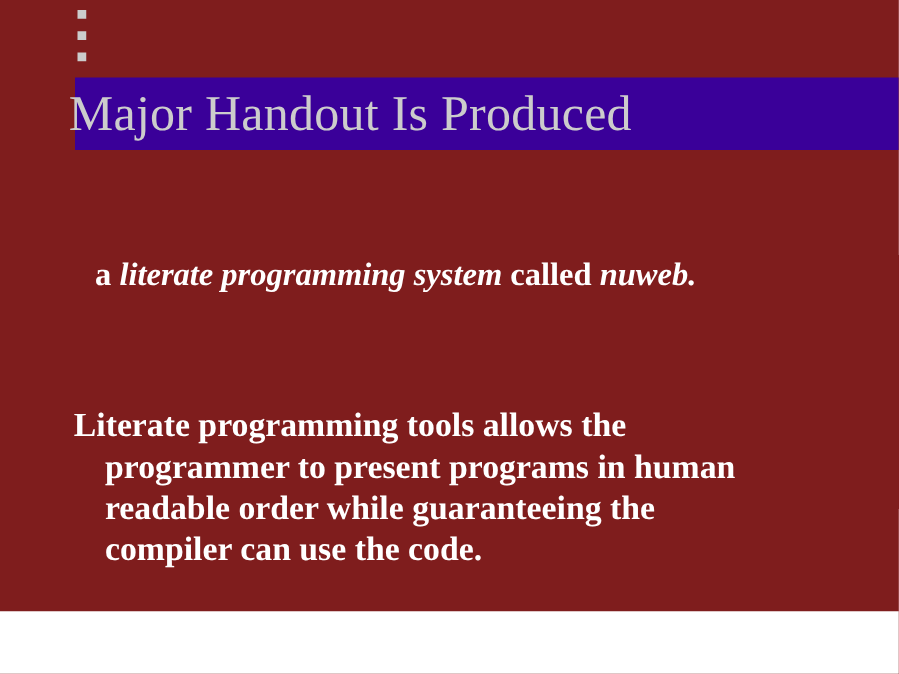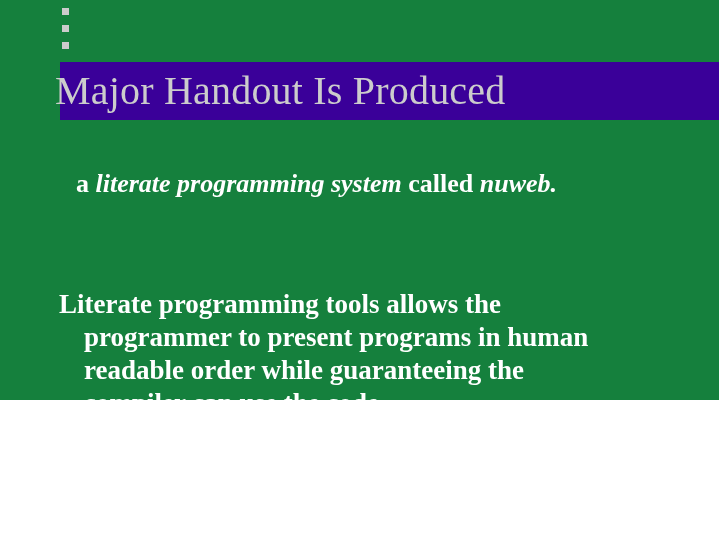--- a/index.html
+++ b/index.html
@@ -8,22 +8,22 @@
   }
   body {
     width: 719px;
     height: 539px;
     overflow: hidden;
     font-family: "Liberation Serif", "DejaVu Serif", serif;
   }
   #slide {
     position: relative;
     width: 719px;
-    height: 400px;
-    background: #15803d;
+    height: 489px;
+    background: #7f1d1d;
     overflow: hidden;
   }
 
   
   .corner-dots {
     position: absolute;
     left: 62px;
     top: 8px;
     width: 10px;
     height: 46px;
@@ -70,20 +70,21 @@
     top: 160px;
     width: 719px;
   }
   .para {
     color: #ffffff;
     font-family: "Liberation Serif", "DejaVu Serif", serif;
     font-weight: bold;
     font-size: 27px;
     line-height: 38px;
     text-indent: -25px;
+    margin-top: 36px;
   }
   .para.p1 {
     position: absolute;
     top: 5px;
     left: 101px;
     width: 520px;
     font-size: 26px;
   }
   .para.p1 .it {
     font-style: italic;

